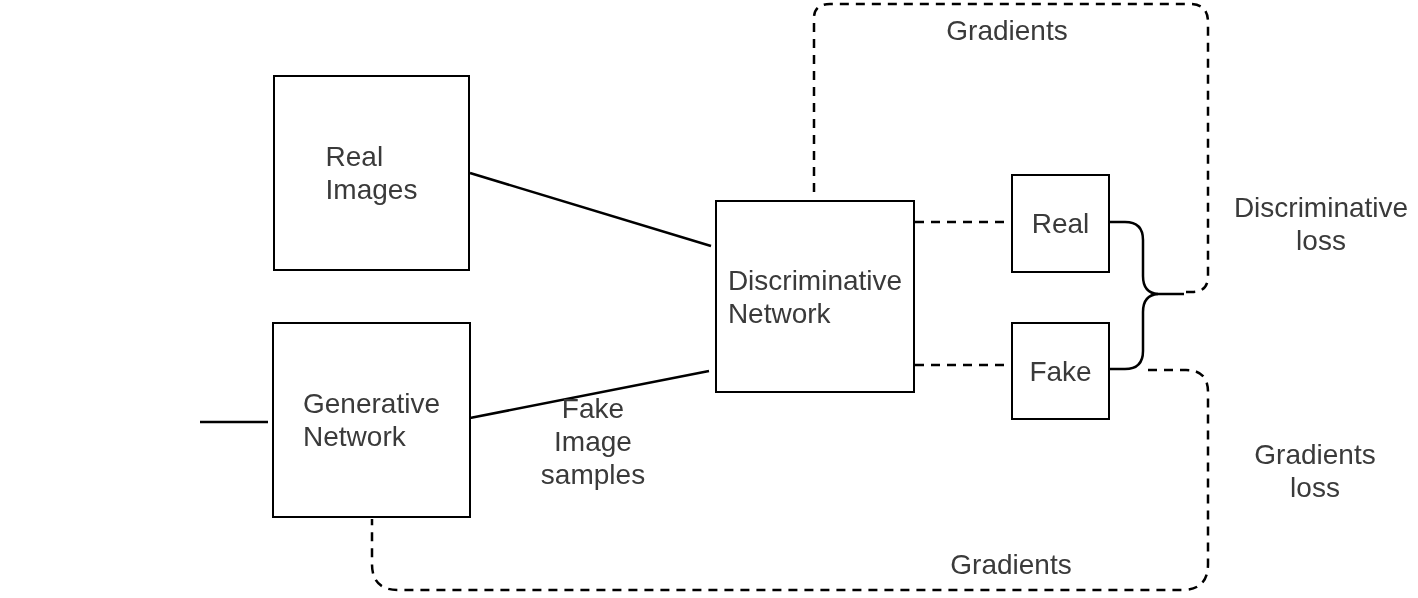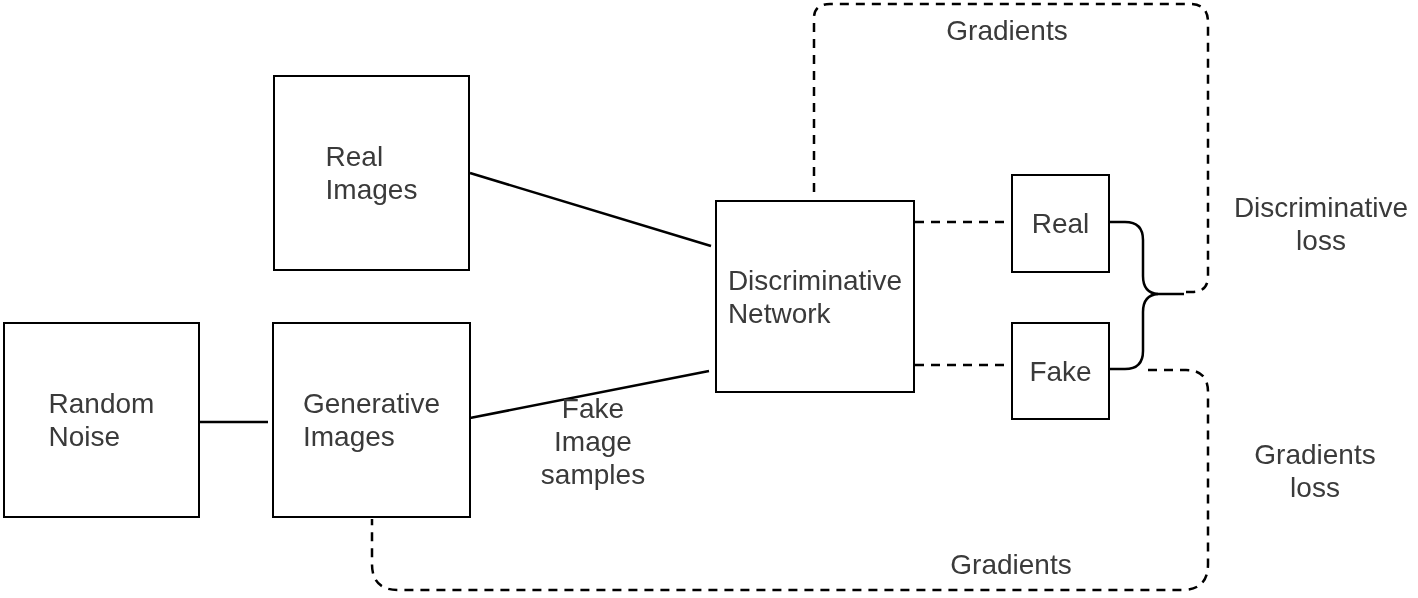--- a/index.html
+++ b/index.html
@@ -64,25 +64,23 @@
 
     <path class="solid-edge" d="M 1110 222 L 1125 222 Q 1143 222 1143 240 L 1143 276 Q 1143 293 1158 294"></path>
     <path class="solid-edge" d="M 1110 369 L 1125 369 Q 1143 369 1143 351 L 1143 312 Q 1143 295 1158 294"></path>
     <path class="solid-edge" marker-end="url(#arrow)" d="M 1158 294 L 1184 294"></path>
 
     <path class="dashed-edge" d="M 1186 292 L 1192 292 Q 1208 292 1208 276 L 1208 22 Q 1208 4 1190 4 L 830 4 Q 814 4 814 18 L 814 198"></path>
 
     <path class="dashed-edge" d="M 1148 370 L 1186 370 Q 1208 370 1208 392 L 1208 564 Q 1208 590 1182 590 L 398 590 Q 372 590 372 564 L 372 519"></path>
   </svg>
 
-  <div class="box" style="left:3px;   top:322px; width:197px; height:196px;">Random
-Noise</div>
 
   <div class="box" style="left:272px; top:322px; width:199px; height:196px;">Generative
-Images</div>
+Network</div>
 
   <div class="box" style="left:273px; top:75px;  width:197px; height:196px;">Real
 Images</div>
 
   <div class="box" style="left:715px; top:200px; width:200px; height:193px;">Discriminative
 Network</div>
 
   <div class="box" style="left:1011px; top:174px; width:99px; height:99px;">Real</div>
 
   <div class="box" style="left:1011px; top:322px; width:99px; height:98px;">Fake</div>

